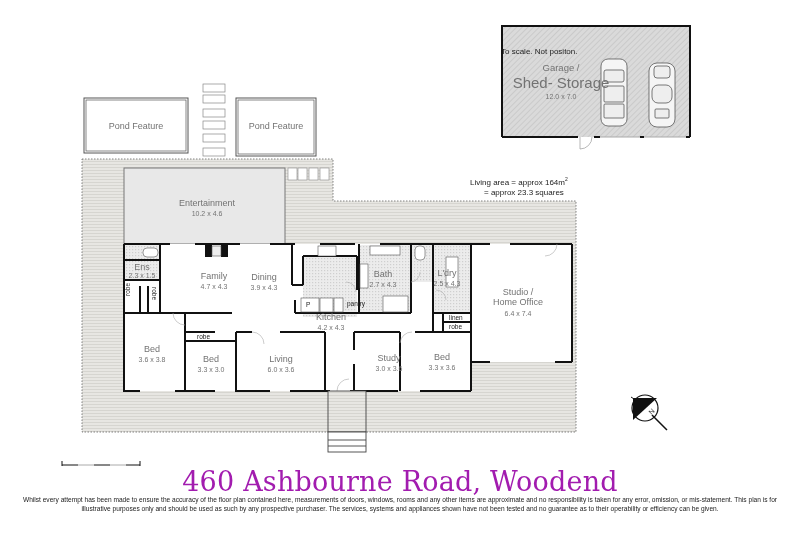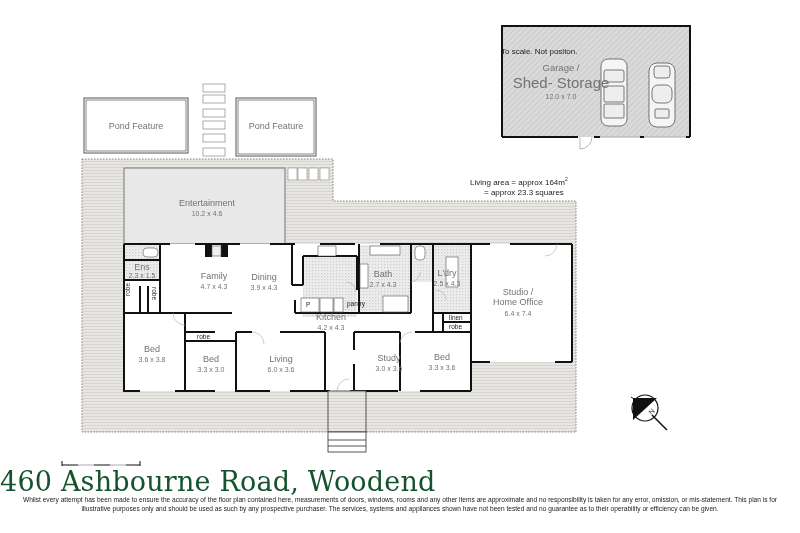--- a/index.html
+++ b/index.html
@@ -4,21 +4,21 @@
 <style>
   html, body { margin:0; padding:0; background:#ffffff; }
   body { width:800px; height:533px; position:relative; overflow:hidden; font-family:"Liberation Sans", sans-serif; color:#222; }
   .abs { position:absolute; }
   .plan { position:absolute; left:0; top:0; width:800px; height:533px; }
   .lbl { position:absolute; text-align:center; font-family:"Liberation Sans", sans-serif; color:#737373; white-space:nowrap; transform:translateX(-50%); line-height:1.15; }
   .lbl .nm { font-size:9px; display:block; }
   .lbl .dm { font-size:7px; display:block; margin-top:2px; }
   .small { font-size:6.5px; }
   .note { position:absolute; font-size:8px; color:#222; white-space:nowrap; }
-  .title { position:absolute; left:0; width:800px; top:466px; font-family:"DejaVu Serif", "Liberation Serif", serif; font-size:27px; color:#14532d; letter-spacing:0.2px; font-weight:normal; }
+  .title { position:absolute; left:0; width:800px; top:466px; text-align:center; font-family:"DejaVu Serif", "Liberation Serif", serif; font-size:27px; color:#a21caf; letter-spacing:0.2px; font-weight:normal; }
   .disclaimer { position:absolute; left:20px; width:760px; top:496px; text-align:center; font-size:6.6px; line-height:1.32; color:#222; }
 </style>
 </head>
 <body>
 
 <svg class="plan" width="800" height="533" viewBox="0 0 800 533" xmlns="http://www.w3.org/2000/svg">
   <defs>
     <pattern id="deckPat" width="4" height="3" patternUnits="userSpaceOnUse">
       <rect width="4" height="3" fill="#e7e6e2"></rect>
       <line x1="0" y1="2.5" x2="4" y2="2.5" stroke="#d2d1cc" stroke-width="0.8"></line>

